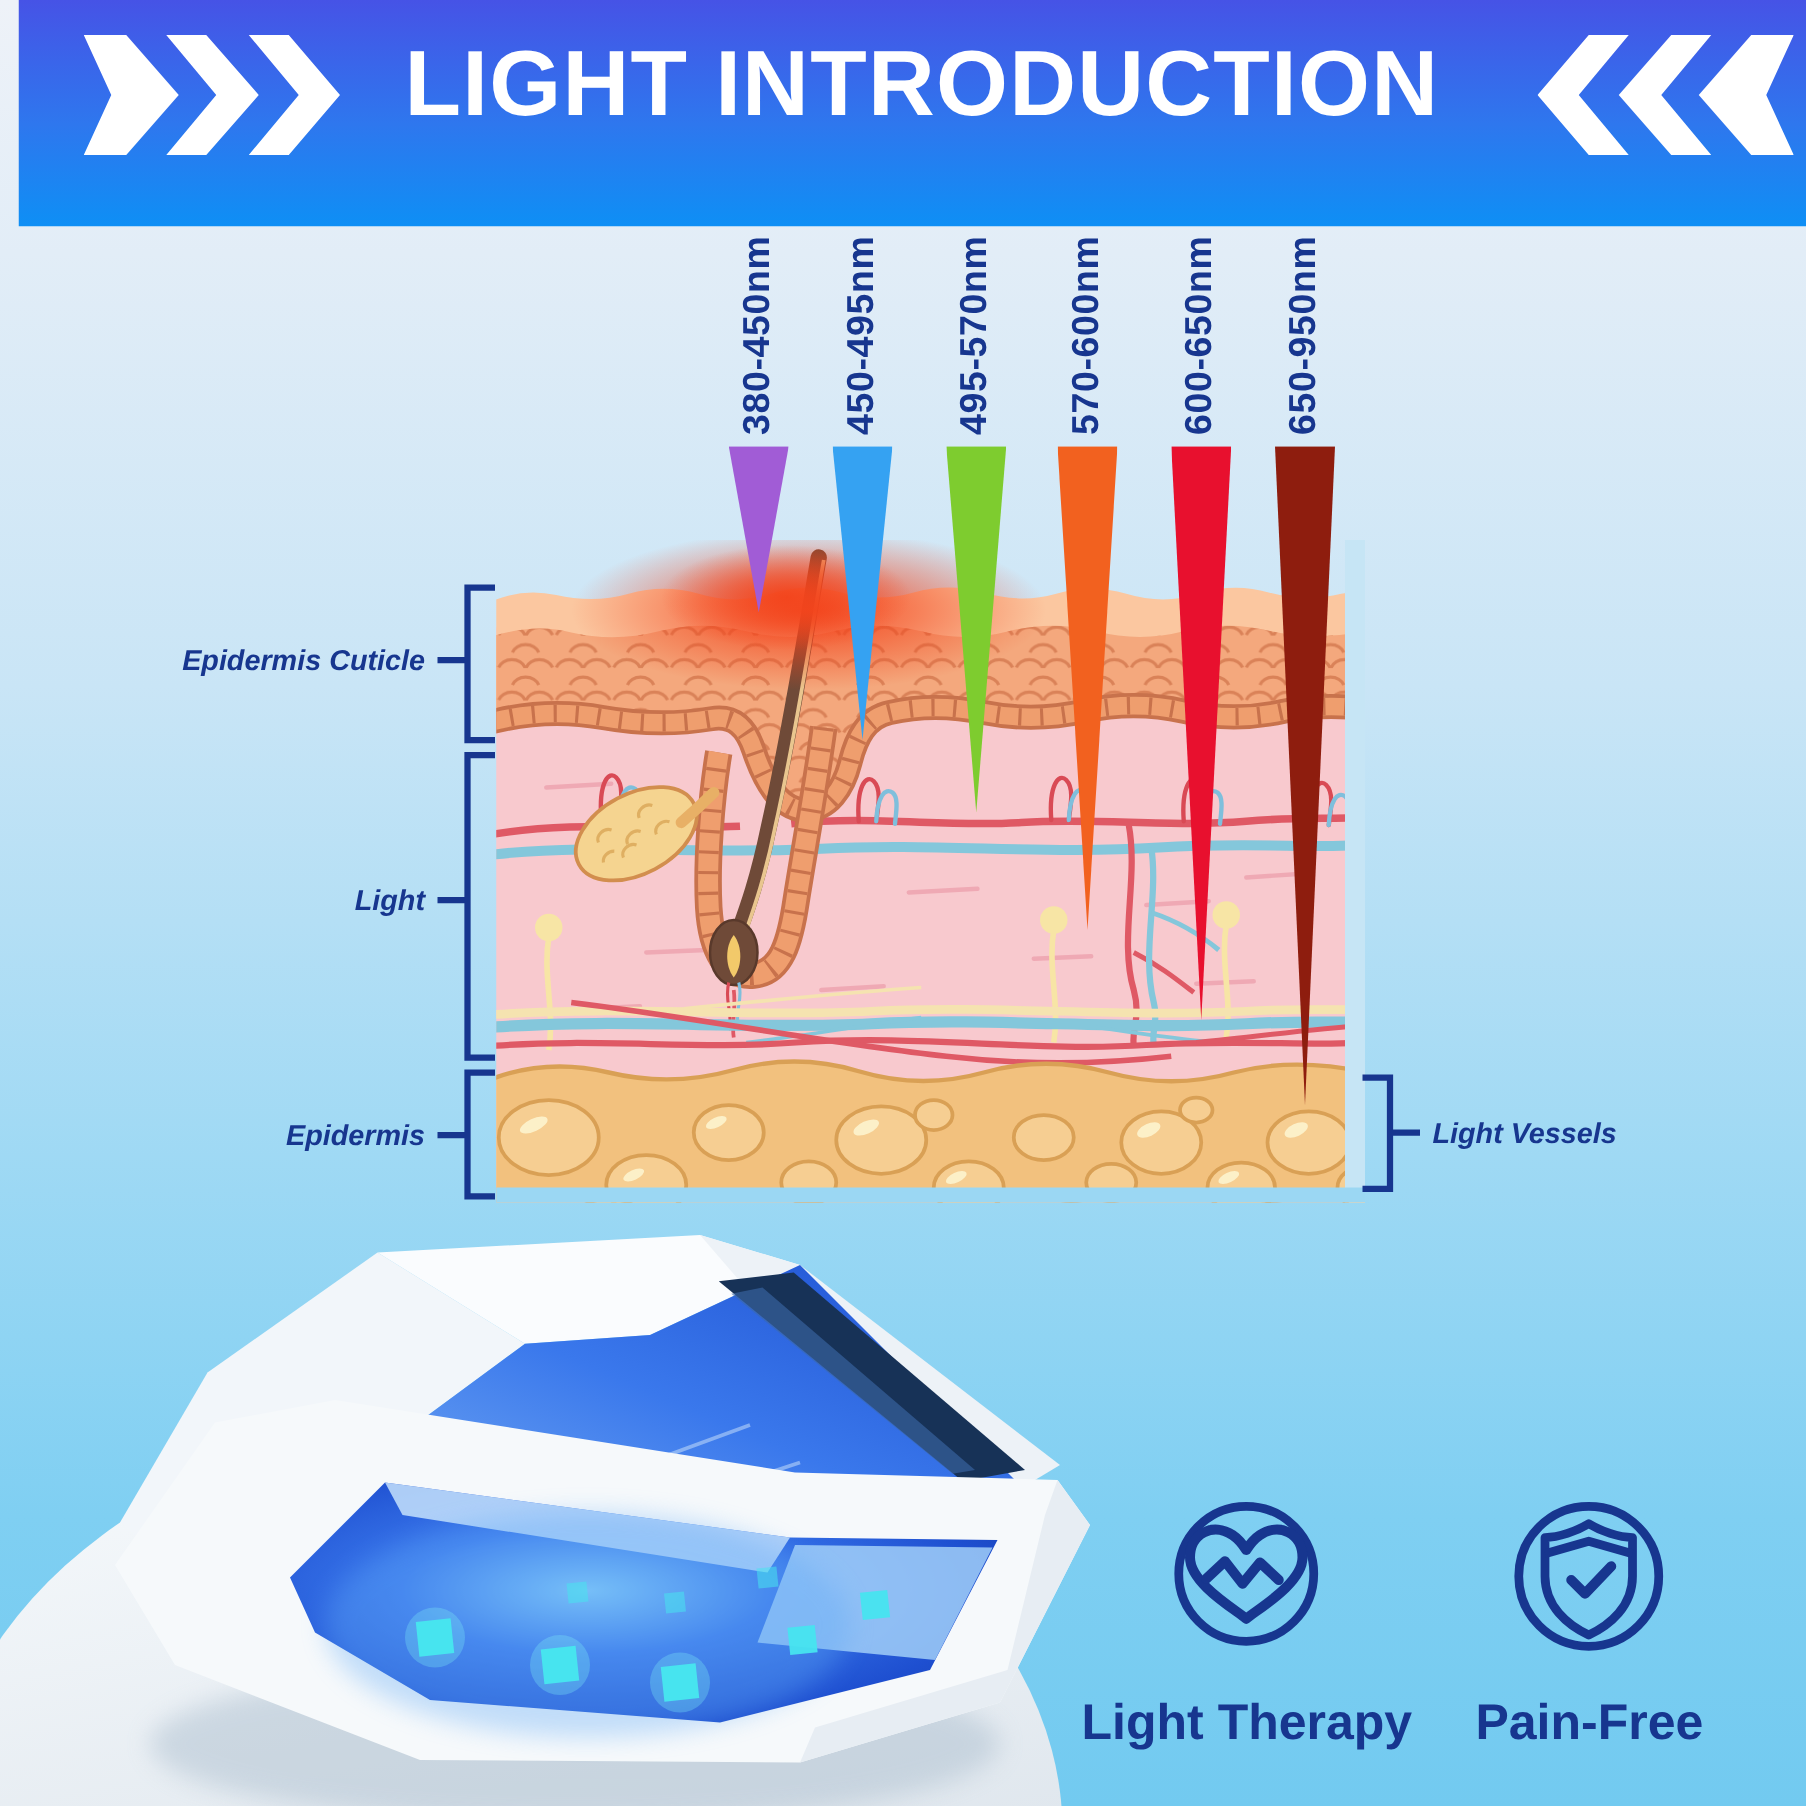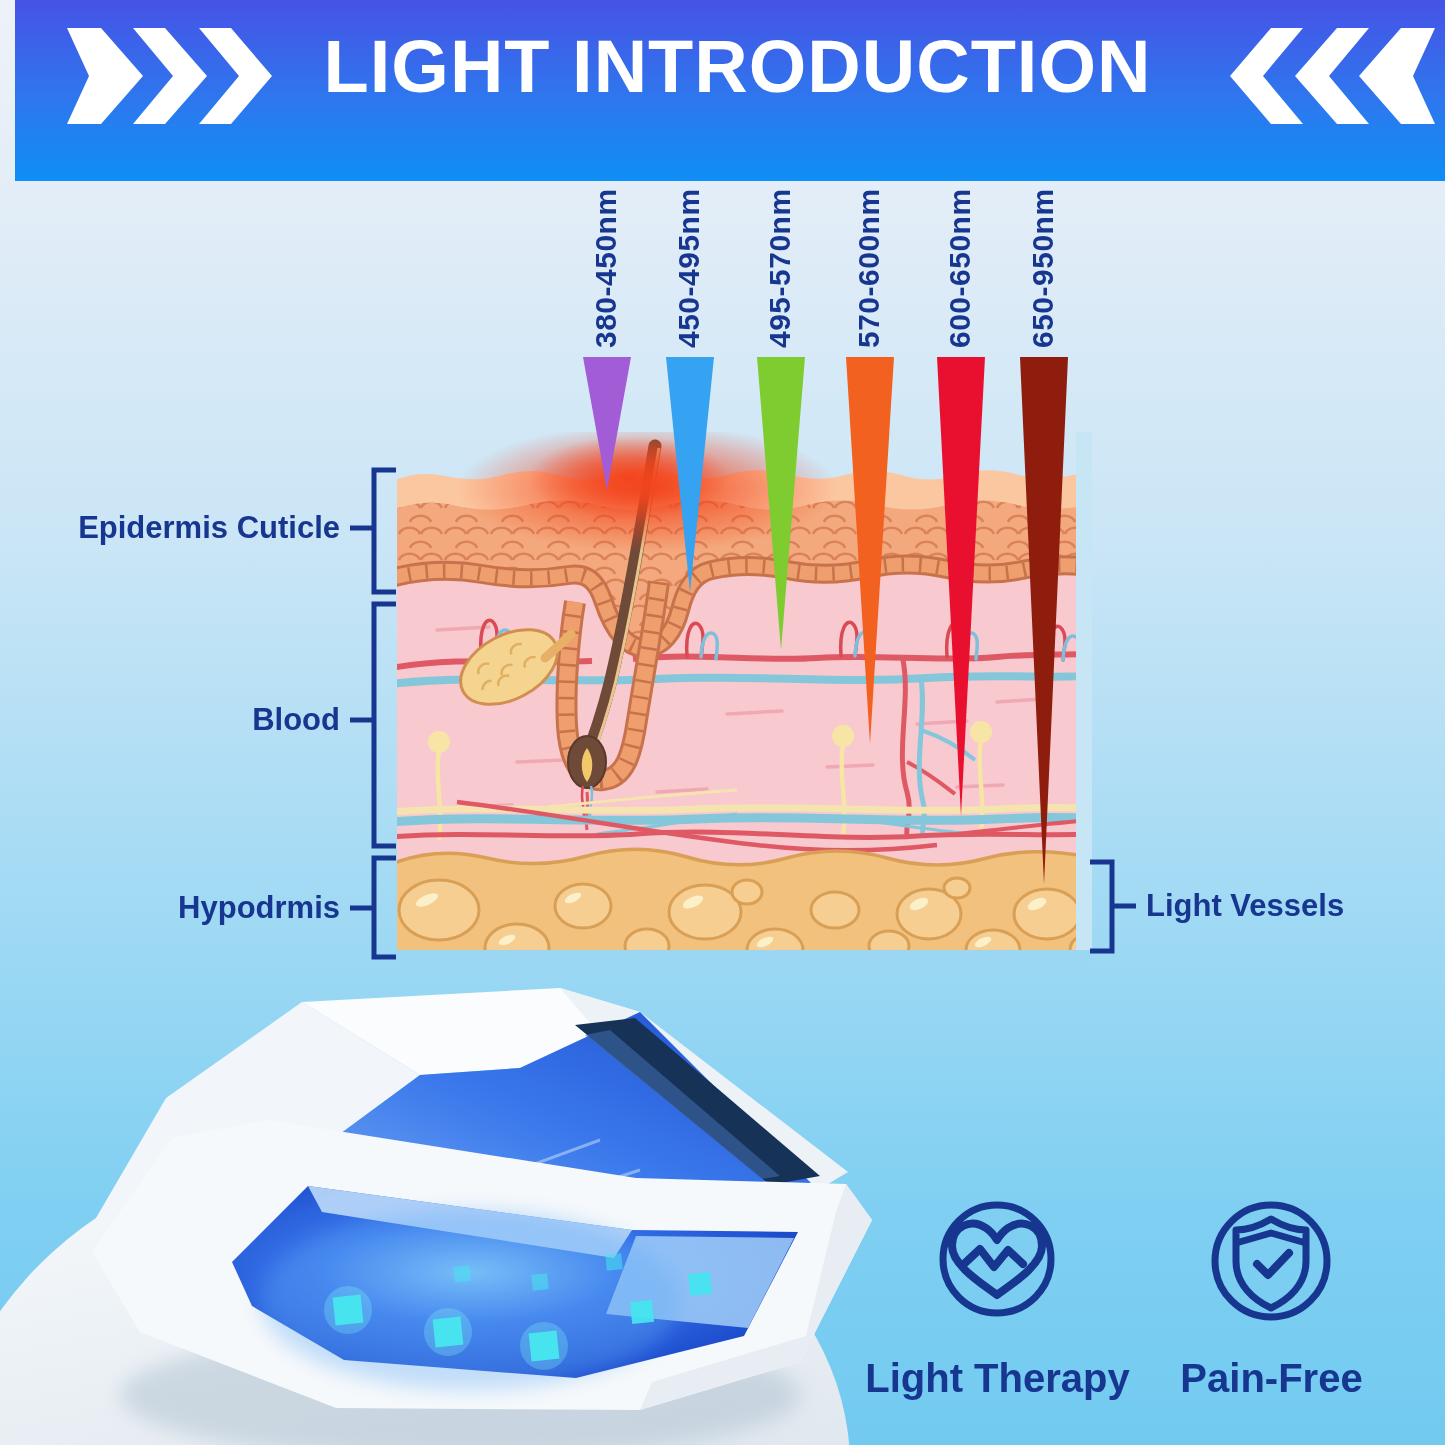--- a/index.html
+++ b/index.html
@@ -14,21 +14,21 @@
   .chev{position:absolute;top:28px;width:205px;height:96px;}
   .chev-l{left:52px;}
   .chev-r{right:52px;transform:scaleX(-1);}
   
   .wl-label{position:absolute;transform-origin:0 0;transform:rotate(-90deg);
     white-space:nowrap;font-weight:bold;font-size:30px;letter-spacing:.5px;z-index:5;}
   .wl-tri{position:absolute;width:48px;clip-path:polygon(0 0,100% 0,50% 100%);z-index:4;}
   
   .skin-svg{position:absolute;left:397px;top:432px;width:695px;height:530px;z-index:2;}
   .bracket-svg{position:absolute;left:0;top:0;width:1445px;height:1445px;z-index:6;pointer-events:none;}
-  .layer-label{position:absolute;height:40px;line-height:40px;font-weight:bold;font-size:31px;color:#17368F;z-index:6;}
+  .layer-label{position:absolute;height:40px;line-height:40px;font-weight:bold;font-size:23px;color:#17368F;z-index:6;font-style:italic;}
   .lab-right{text-align:right;}
   
   .device-svg{position:absolute;left:0;top:980px;width:940px;height:465px;z-index:1;}
   
   .icons-svg{position:absolute;left:920px;top:1186px;width:480px;height:150px;z-index:3;}
   .feat-label{position:absolute;top:1356px;width:305px;text-align:center;
     font-weight:bold;font-size:40px;color:#17368F;z-index:3;}
 </style>
 </head>
 <body>
@@ -210,22 +210,22 @@
     <g>
       <ellipse cx="250" cy="26" rx="190" ry="64" fill="url(#glowG)"></ellipse>
       <ellipse cx="232" cy="16" rx="100" ry="42" fill="url(#glowG)"></ellipse>
     </g>
 
     <rect x="679" y="-30" width="16" height="530" fill="#C6E5F5"></rect>
     <rect x="-6" y="488" width="707" height="12" fill="#9BD7F3"></rect>
   </svg>
 
   <div class="layer-label lab-right" style="left:60px;top:508px;width:280px;">Epidermis Cuticle</div>
-  <div class="layer-label lab-right" style="left:60px;top:700px;width:280px;">Blood</div>
-  <div class="layer-label lab-right" style="left:60px;top:888px;width:280px;">Hypodrmis</div>
+  <div class="layer-label lab-right" style="left:60px;top:700px;width:280px;">Light</div>
+  <div class="layer-label lab-right" style="left:60px;top:888px;width:280px;">Epidermis</div>
   <div class="layer-label" style="left:1146px;top:886px;width:260px;">Light Vessels</div>
 
   <svg class="bracket-svg">
     <g fill="none" stroke="#17368F" stroke-width="5">
       <path d="M396,470 L374,470 L374,592 L396,592 M374,528 L350,528"></path>
       <path d="M396,604 L374,604 L374,846 L396,846 M374,720 L350,720"></path>
       <path d="M396,858 L374,858 L374,957 L396,957 M374,908 L350,908"></path>
       <path d="M1090,862 L1112,862 L1112,951 L1090,951 M1112,906 L1136,906"></path>
     </g>
   </svg>

